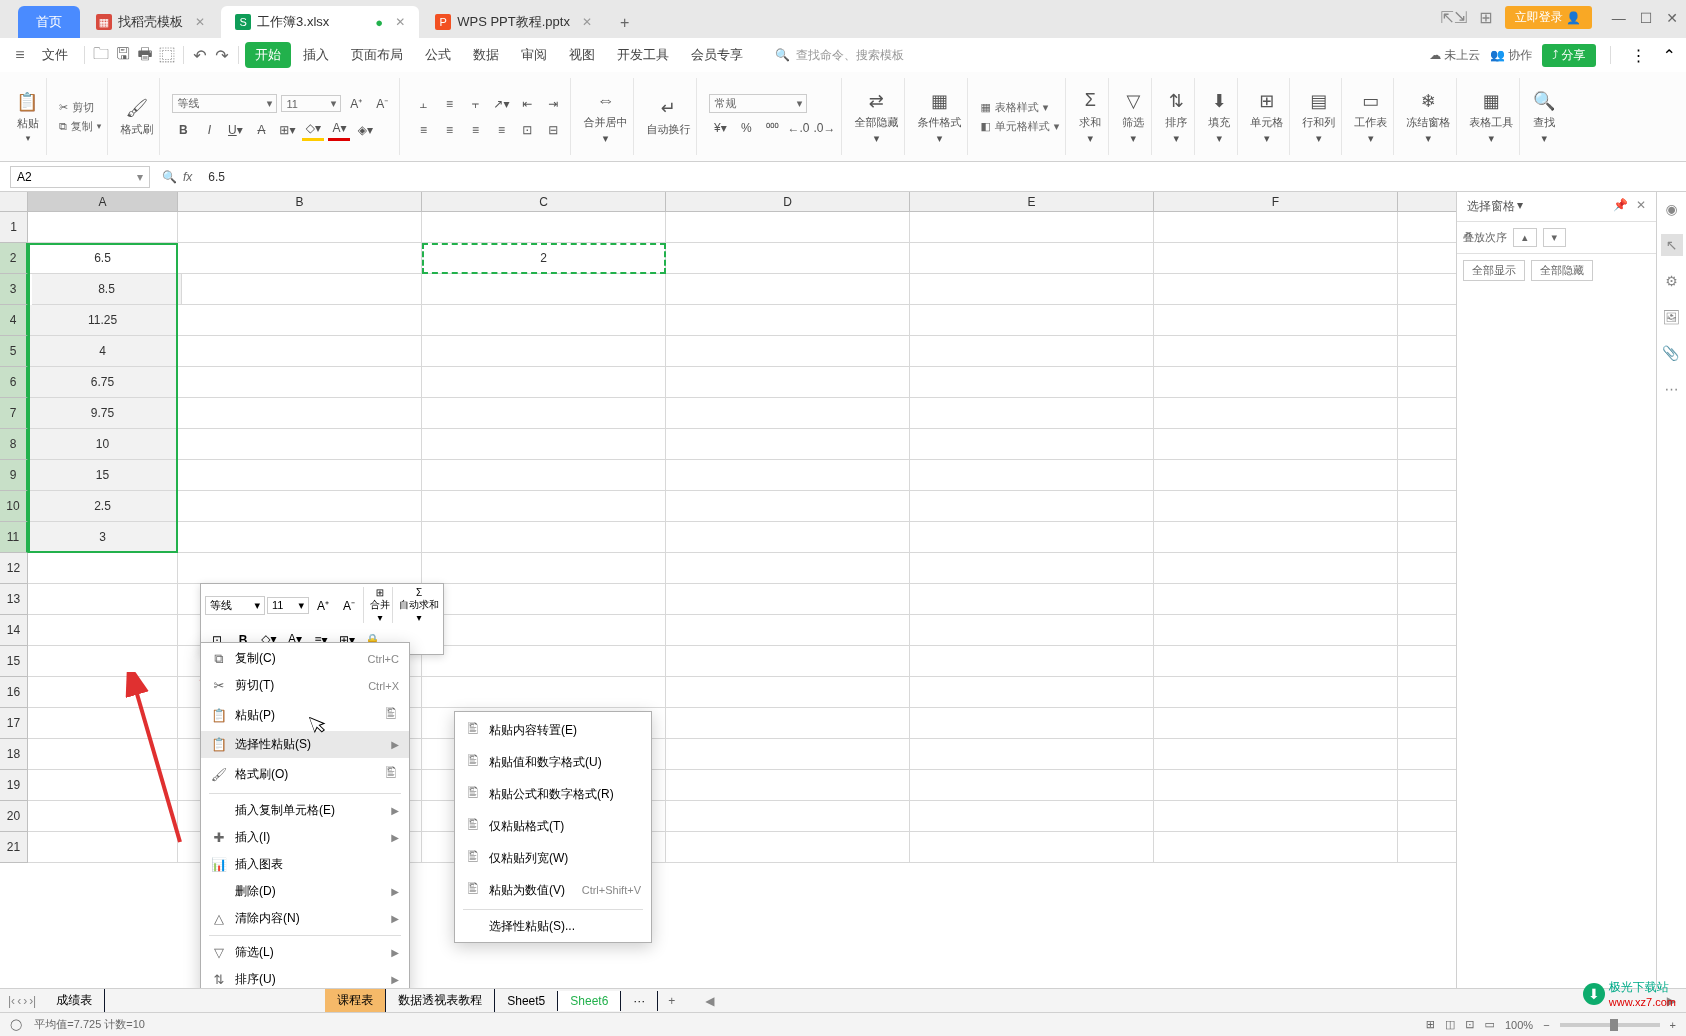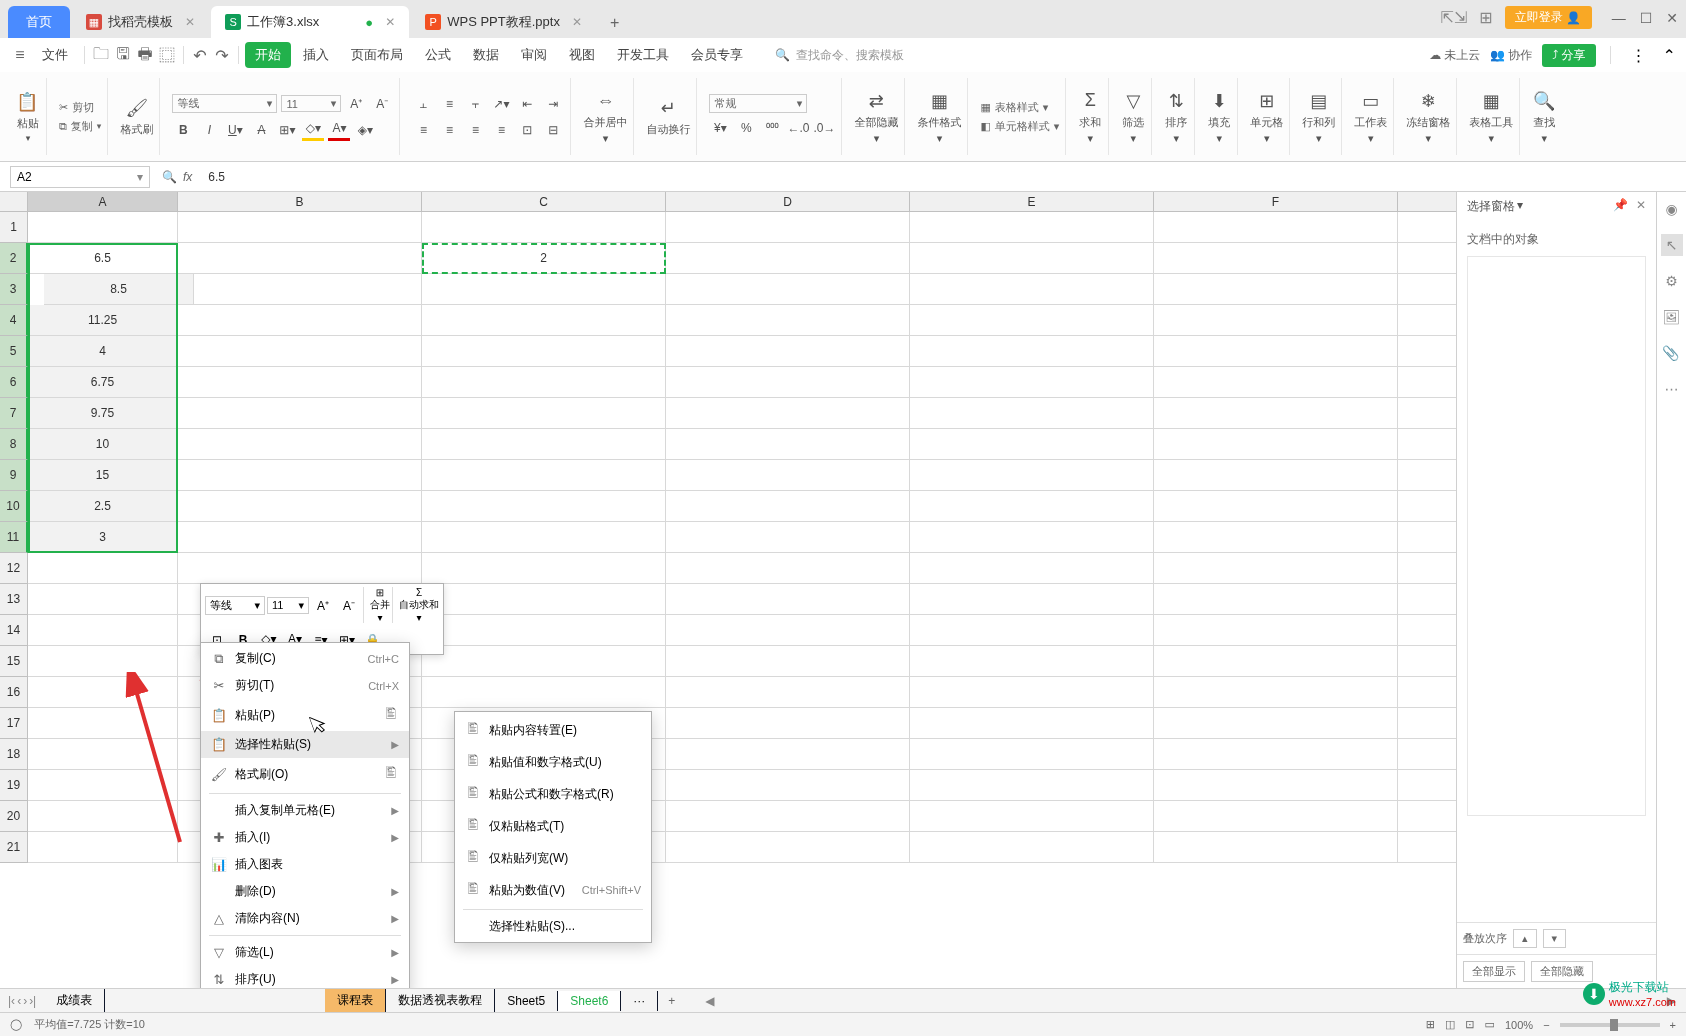--- a/index.html
+++ b/index.html
@@ -1,19 +1,19 @@
 <!DOCTYPE html>
 <html><head>
 <meta charset="utf-8">
 <style>
 * { margin: 0; padding: 0; box-sizing: border-box; font-family: "Microsoft YaHei", sans-serif; }
 body { width: 1686px; height: 1036px; background: #fff; overflow: hidden; position: relative; }
 
 
-.title-bar { height: 38px; background: #e8e8e8; display: flex; align-items: flex-end; padding-left: 8px; position: relative; }
+.title-bar { height: 38px; background: #e8e8e8; display: flex; align-items: flex-end; padding-left: 18px; position: relative; }
 .tab { display: flex; align-items: center; padding: 6px 14px; font-size: 13px; border-radius: 6px 6px 0 0; cursor: pointer; gap: 6px; height: 32px; margin-right: 2px; }
 .tab.home { background: #4a8bff; color: #fff; padding: 6px 18px; }
 .tab.doc { background: transparent; color: #333; }
 .tab.active-doc { background: #fff; color: #333; }
 .tab-close { margin-left: 6px; color: #999; font-size: 12px; }
 .tab-icon { width: 16px; height: 16px; display: inline-flex; align-items: center; justify-content: center; font-size: 11px; color: #fff; border-radius: 2px; }
 .tab-icon.red { background: #d84a3e; }
 .tab-icon.green { background: #0f9d58; }
 .tab-icon.orange { background: #f25022; }
 .tab-add { padding: 6px 12px; color: #666; font-size: 16px; }
@@ -400,21 +400,21 @@
         <div class="cell" style="left: 882px; top: 0px; width: 244px; height: 31px;"></div>
         <div class="cell" style="left: 1126px; top: 0px; width: 244px; height: 31px;"></div>
         <div class="cell" style="left: 1370px; top: 0px; width: 244px; height: 31px;"></div>
         <div class="cell" style="left: 0px; top: 31px; width: 150px; height: 31px; background: rgb(255, 255, 255);">6.5</div>
         <div class="cell" style="left: 150px; top: 31px; width: 244px; height: 31px;"></div>
         <div class="cell" style="left: 394px; top: 31px; width: 244px; height: 31px;">2</div>
         <div class="cell" style="left: 638px; top: 31px; width: 244px; height: 31px;"></div>
         <div class="cell" style="left: 882px; top: 31px; width: 244px; height: 31px;"></div>
         <div class="cell" style="left: 1126px; top: 31px; width: 244px; height: 31px;"></div>
         <div class="cell" style="left: 1370px; top: 31px; width: 244px; height: 31px;"></div>
-        <div class="cell" style="left: 16px; top: 62px; width: 150px; height: 31px; background: rgb(242, 242, 242);">8.5</div>
+        <div class="cell" style="left: 4px; top: 62px; width: 150px; height: 31px; background: rgb(242, 242, 242);">8.5</div>
         <div class="cell" style="left: 150px; top: 62px; width: 244px; height: 31px;"></div>
         <div class="cell" style="left: 394px; top: 62px; width: 244px; height: 31px;"></div>
         <div class="cell" style="left: 638px; top: 62px; width: 244px; height: 31px;"></div>
         <div class="cell" style="left: 882px; top: 62px; width: 244px; height: 31px;"></div>
         <div class="cell" style="left: 1126px; top: 62px; width: 244px; height: 31px;"></div>
         <div class="cell" style="left: 1370px; top: 62px; width: 244px; height: 31px;"></div>
         <div class="cell" style="left: 0px; top: 93px; width: 150px; height: 31px; background: rgb(242, 242, 242);">11.25</div>
         <div class="cell" style="left: 150px; top: 93px; width: 244px; height: 31px;"></div>
         <div class="cell" style="left: 394px; top: 93px; width: 244px; height: 31px;"></div>
         <div class="cell" style="left: 638px; top: 93px; width: 244px; height: 31px;"></div>
@@ -688,24 +688,20 @@
     </div>
   </div>
 
   <div class="right-panel">
     <div class="panel-header">
       <span>选择窗格</span>
         <span style="margin-left:2px;">▾</span>
       <span style="margin-left:auto;color:#888;">📌</span>
       <span style="margin-left:8px;color:#888;">✕</span>
     </div>
-    <div class="panel-body">
-      <span>文档中的对象</span>
-      <div style="border:1px solid #e6e6e6;height:560px;margin-top:8px;"></div>
-    </div>
     <div class="panel-footer">
       <span>叠放次序</span>
       <span class="panel-footer-btn">▴</span>
       <span class="panel-footer-btn">▾</span>
       <span style="flex:1;"></span>
     </div>
     <div class="panel-footer">
       <span class="panel-footer-btn">全部显示</span>
       <span class="panel-footer-btn">全部隐藏</span>
     </div>

